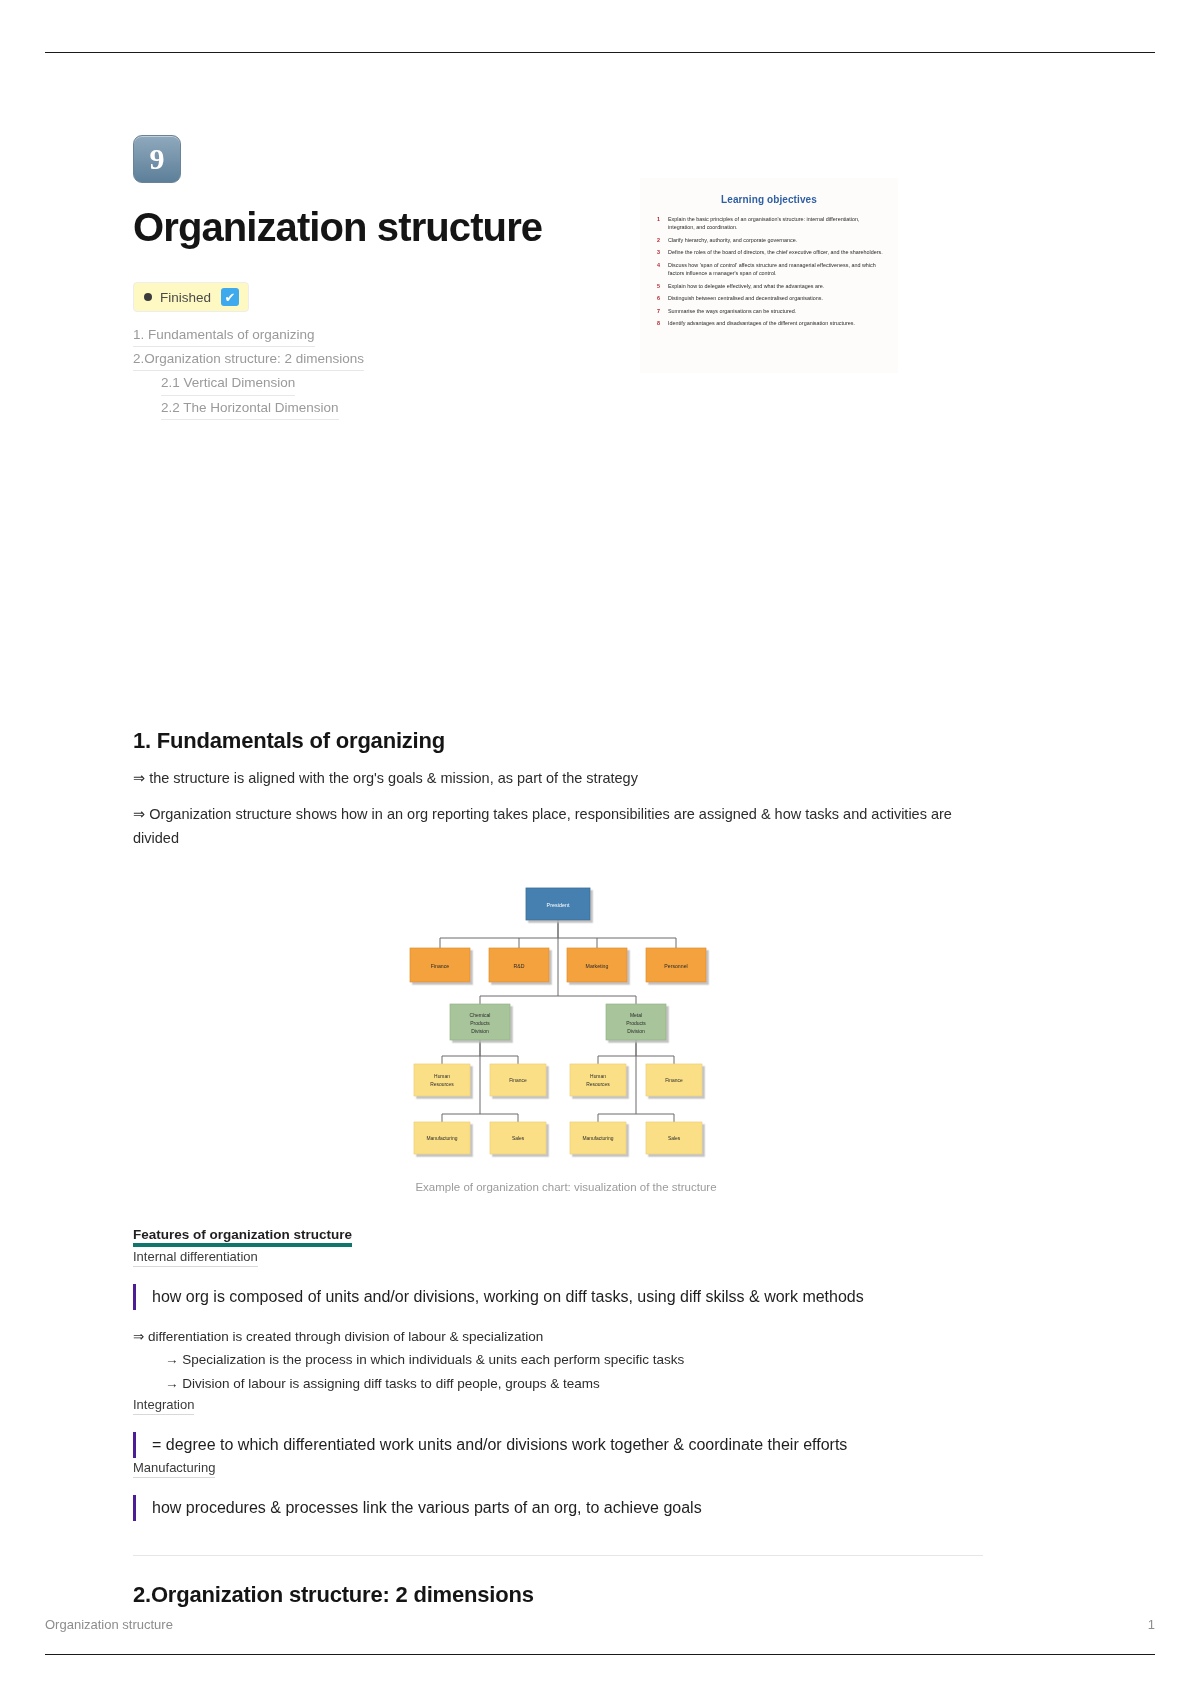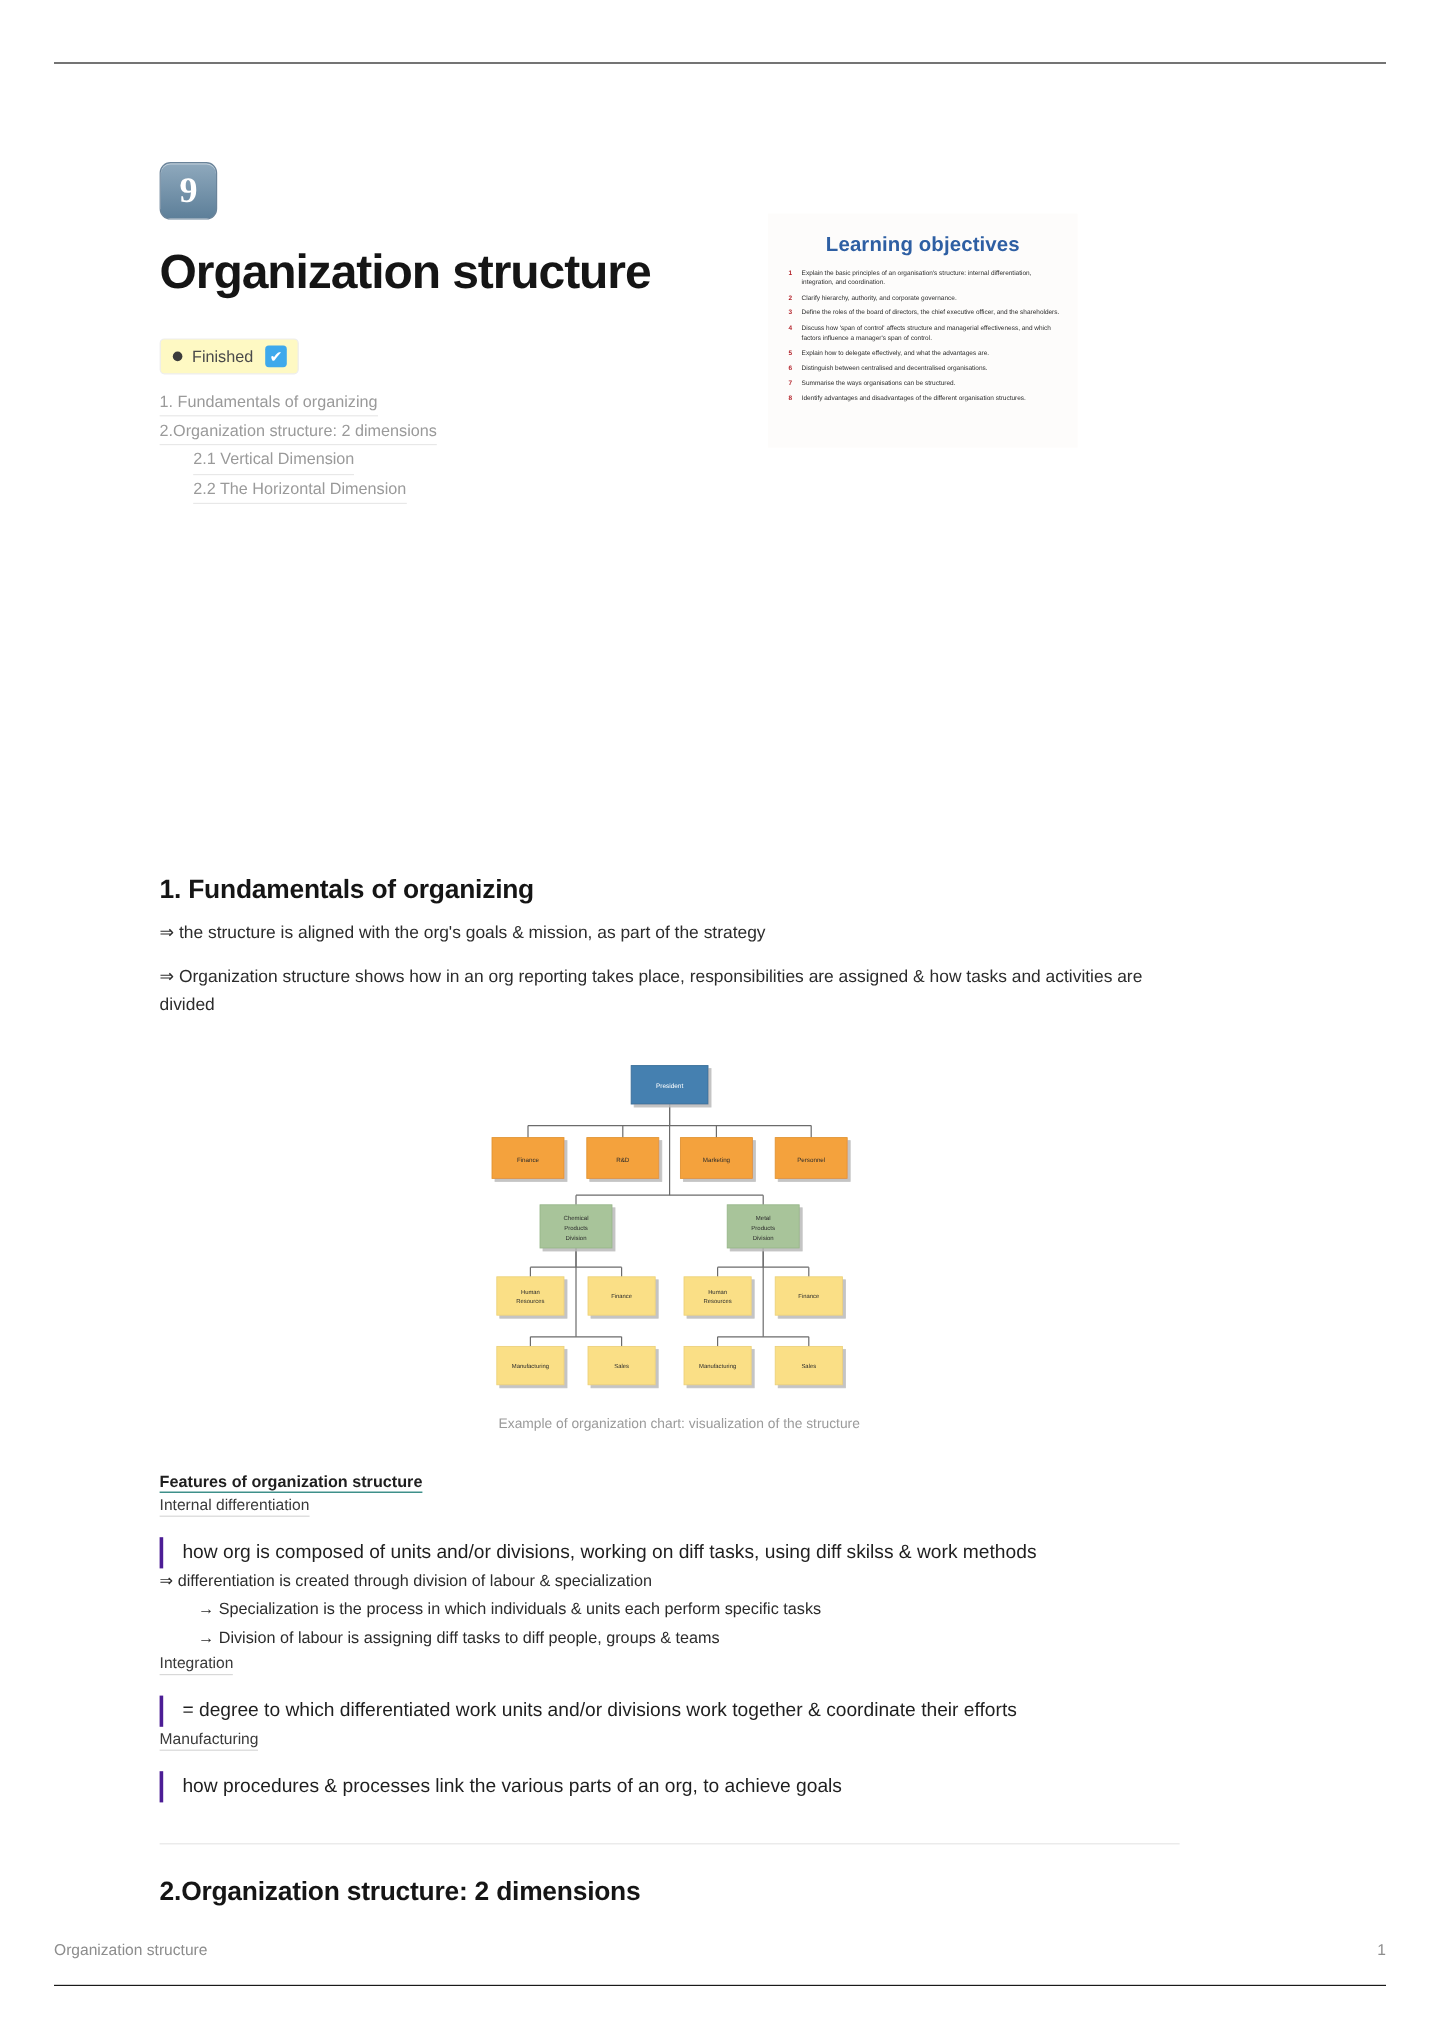--- a/index.html
+++ b/index.html
@@ -135,21 +135,21 @@
     top: 178px;
     width: 258px;
     height: 195px;
     background: #fdfcfb;
     overflow: hidden;
     filter: blur(0.35px);
   }
   .lo-title {
     text-align: center;
     color: #2e5fa3;
-    font-size: 17px;
+    font-size: 10px;
     font-weight: bold;
     padding-top: 16px;
     letter-spacing: .1px;
   }
   .lo-list {
     margin: 10px 12px 0 14px;
     padding: 0;
     list-style: none;
   }
   .lo-list li {
@@ -202,41 +202,42 @@
     text-align: center;
     padding-left: 16px;
   }
 
   
   .feat-head {
     margin-top: 34px;
     font-size: 13.5px;
     font-weight: bold;
     color: #1f1f1f;
-    border-bottom: 1px solid #0f766e;
+    border-bottom: 4px solid #0f766e;
     width: max-content;
     padding-bottom: 1px;
   }
   .sub-head {
     margin-top: 2px;
     font-size: 13px;
     color: #3a3a3a;
     border-bottom: 1px solid #d8d8d8;
     width: max-content;
     padding-bottom: 2px;
   }
   .callout {
     margin-top: 17px;
     border-left: 3px solid #4c1d95;
     padding: 1px 0 1px 16px;
     font-size: 16px;
     color: #1f1f1f;
     line-height: 1.5;
   }
   .bullet-l1 {
+    margin-top: 16px;
     font-size: 13.5px;
     color: #2c2c2c;
     line-height: 1.6;
   }
   .bullet-l2 {
     margin-left: 32px;
     font-size: 13.5px;
     color: #2c2c2c;
     line-height: 1.75;
   }

